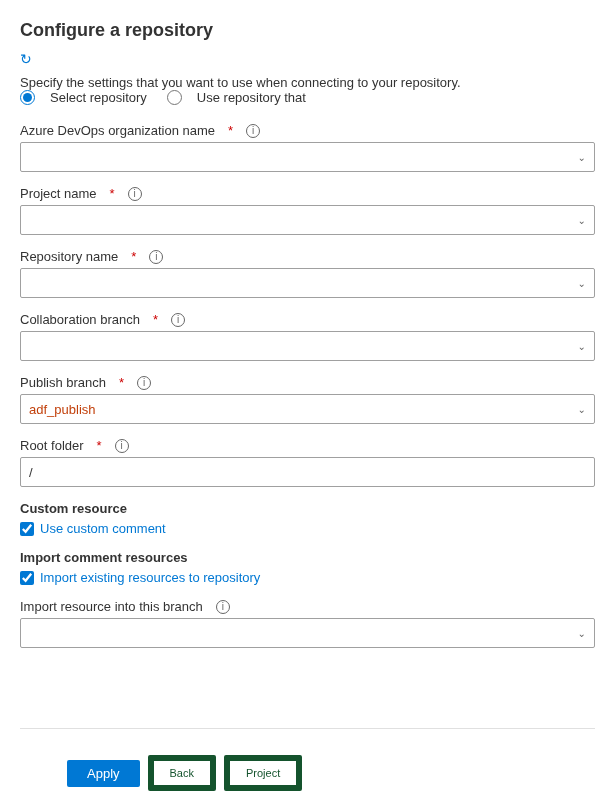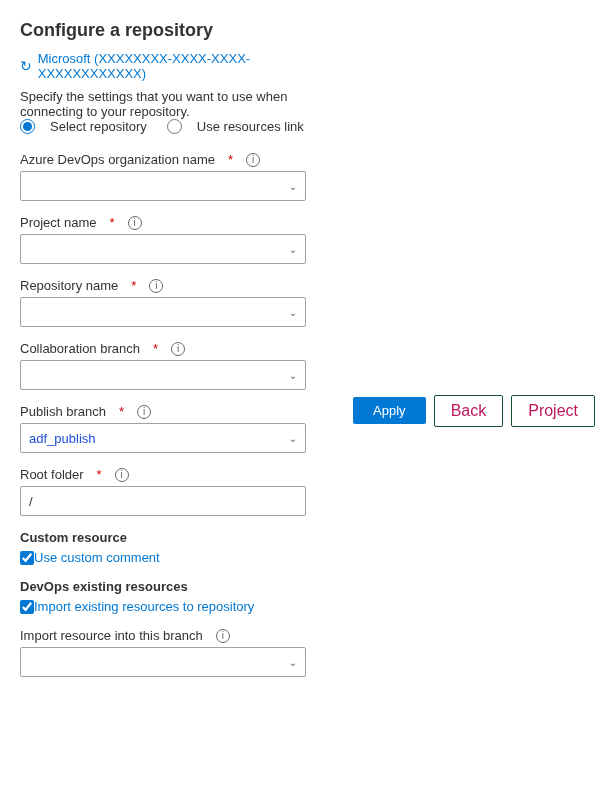--- a/index.html
+++ b/index.html
@@ -8,20 +8,21 @@
       font-size: 13px;
       color: #333;
       background: #fff;
       width: 615px;
       min-height: 811px;
     }
 
     .page-container {
       padding: 20px 20px 20px 20px;
       display: flex;
+      flex-direction: column;
       height: 811px;
     }
 
     .content-area {
       flex: 1;
     }
 
     .page-title {
       font-size: 18px;
       font-weight: 600;
@@ -115,21 +116,21 @@
       display: flex;
       align-items: center;
       justify-content: space-between;
       padding: 0 8px;
       cursor: pointer;
       position: relative;
     }
 
     .dropdown-field .dropdown-value {
       font-size: 13px;
-      color: #1d4ed8;
+      color: #c2410c;
     }
 
     .dropdown-arrow {
       color: #666;
       font-size: 10px;
     }
 
     .text-field {
       width: 100%;
       height: 30px;
@@ -148,21 +149,21 @@
     .checkbox-label-heading {
       font-size: 13px;
       font-weight: 600;
       color: #333;
       margin-bottom: 5px;
     }
 
     .checkbox-option {
       display: flex;
       align-items: center;
-      gap: 0;
+      gap: 6px;
       cursor: pointer;
     }
 
     .checkbox-option input[type="checkbox"] {
       accent-color: #0078d4;
       width: 14px;
       height: 14px;
       cursor: pointer;
     }
 
@@ -191,52 +192,51 @@
       border: none;
       padding: 6px 20px;
       font-size: 13px;
       border-radius: 2px;
       cursor: pointer;
       font-family: 'Segoe UI', sans-serif;
     }
 
     .btn-secondary {
       background: #fff;
-      color: #be185d;
-      border: 1px solid #14532d;
+      color: #14532d;
+      border: 6px solid #14532d;
       padding: 6px 16px;
-      font-size: 16px;
+      font-size: 11px;
       border-radius: 2px;
       cursor: pointer;
       font-family: 'Segoe UI', sans-serif;
     }
   </style>
 </head>
 <body>
 
 <div class="page-container">
   <div class="content-area">
 
     <div class="page-title">Configure a repository</div>
 
     <div class="tenant-row">
       <span class="tenant-icon">↻</span>
-      <span class="tenant-name">Microsoft (XXXXXXXX-XXXX-XXXX-XXXXXXXXXXXX)</span>
     </div>
 
     <div class="description">Specify the settings that you want to use when connecting to your repository.</div>
 
     <div class="radio-group">
       <label class="radio-option">
         <input type="radio" name="repo-type" checked="" style="">
         <span class="radio-label">Select repository</span>
       </label>
       <label class="radio-option">
         <input type="radio" name="repo-type" style="">
-        <span class="radio-label">Use resources link</span>
+        <span class="radio-label">Use repository that</span>
       </label>
     </div>
 
     <div class="form-group">
       <div class="field-label">
         <span>Azure DevOps organization name</span>
         <span class="required-star">*</span>
         <span class="info-icon">i</span>
       </div>
       <div class="dropdown-field">
@@ -304,21 +304,21 @@
 
     <div class="checkbox-group">
       <div class="checkbox-label-heading">Custom resource</div>
       <label class="checkbox-option">
         <input type="checkbox" checked="" style="">
         <span class="checkbox-text">Use custom comment</span>
       </label>
     </div>
 
     <div class="checkbox-group">
-      <div class="checkbox-label-heading">DevOps existing resources</div>
+      <div class="checkbox-label-heading">Import comment resources</div>
       <label class="checkbox-option">
         <input type="checkbox" checked="" style="">
         <span class="checkbox-text">Import existing resources to repository</span>
       </label>
     </div>
 
     <div class="form-group">
       <div class="field-label">
         <span>Import resource into this branch</span>
         <span class="info-icon">i</span>

